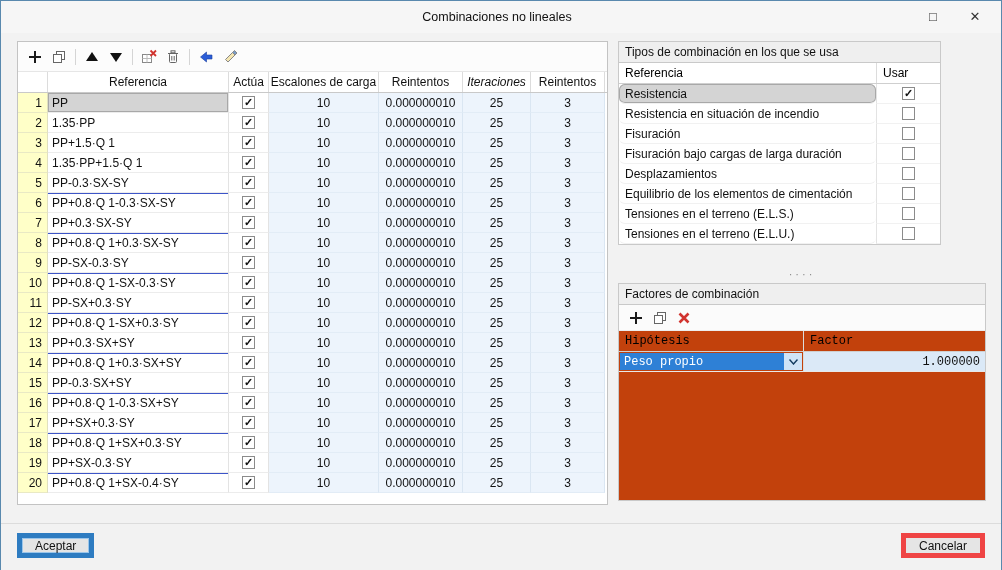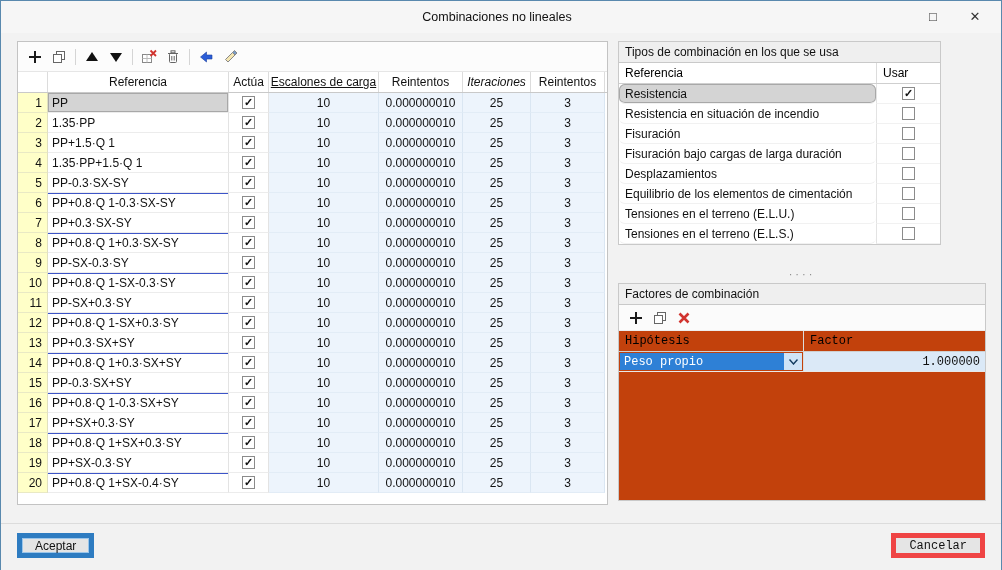--- a/index.html
+++ b/index.html
@@ -21,21 +21,21 @@
   .left-panel { position:absolute; left:16px; top:40px; width:591px; height:464px;
     background:#fff; border:1px solid #c3c3c3; }
   .toolbar { height:30px; display:flex; align-items:center; padding-left:6px; gap:2px;
     background:#fcfcfc; border-bottom:1px solid #e6e6e6; }
   .tbtn { width:22px; height:22px; display:flex; align-items:center; justify-content:center; }
   .sep { width:1px; height:16px; background:#d5d5d5; margin:0 3px; }
 
   .ghead { display:flex; height:21px; border-bottom:1px solid #c9c9c9; background:#fff; }
   .gcell { border-right:1px solid #dcdcdc; display:flex; align-items:center;
     justify-content:center; font-size:12px; color:#111; }
-  .w-num{width:30px;} .w-ref{width:181px;} .w-act{width:40px;} .w-esc{width:110px;text-decoration:underline;}
+  .w-num{width:30px;} .w-ref{width:181px;} .w-act{width:40px;} .w-esc{width:110px;}
   .w-tol{width:84px;} .w-it{width:68px;font-style:italic;} .w-re{width:74px;}
 
   .trow { display:flex; height:20px; }
   .rowbox { display:flex; }
   .rowbox.boxed { box-shadow:inset 0 0 0 1px #3d55c8; border-radius:1px; }
   .cell { border-right:1px solid #e3e3e3; border-bottom:1px solid #ececec;
     font-size:12px; display:flex; align-items:center; color:#111; }
   .c-num { width:30px; background:#ffffc8; justify-content:flex-end; padding-right:5px;
     border-right-color:#e0e0c0; border-bottom-color:#e9e9c4; }
   .c-ref { width:181px; padding-left:4px; }
@@ -88,21 +88,21 @@
   .factval { flex:1; background:#dbe9f7; border-bottom:1px solid #e8e8e8; display:flex;
     align-items:center; justify-content:flex-end; padding-right:5px; font-size:12px; color:#111; }
 
   
   .footer { position:absolute; left:0; right:0; top:522px; height:47px;
     border-top:1px solid #dcdcdc; background:#f2f2f2; }
   .btn { position:absolute; top:9px; height:25px; display:flex; align-items:center;
     justify-content:center; padding:0 13px; font-size:12px; color:#111;
     background:#e5e5e5; border:5px solid #ef4444; }
   .btn-accept { left:16px; border-color:#2e7cc1; box-shadow:inset 0 0 0 1px #9cc6ea; }
-  .btn-cancel { right:16px;font-family:Liberation Mono, monospace; }
+  .btn-cancel { right:16px; }
 </style>
 </head>
 <body>
 
 <div class="window">
 
   <div class="titlebar">
     <div class="title">Combinaciones no lineales</div>
     <div class="win-btn btn-max">□</div>
     <div class="win-btn btn-close">✕</div>
@@ -477,27 +477,27 @@
               <span class="checkbox"></span>
             </div>
           </div>
           <div class="tiprow">
             <div class="tipcell">Equilibrio de los elementos de cimentación</div>
             <div class="tipusar">
               <span class="checkbox"></span>
             </div>
           </div>
           <div class="tiprow">
+            <div class="tipcell">Tensiones en el terreno (E.L.S.)</div>
+            <div class="tipusar">
+              <span class="checkbox"></span>
+            </div>
+          </div>
+          <div class="tiprow">
             <div class="tipcell">Tensiones en el terreno (E.L.U.)</div>
-            <div class="tipusar">
-              <span class="checkbox"></span>
-            </div>
-          </div>
-          <div class="tiprow">
-            <div class="tipcell">Tensiones en el terreno (E.L.S.)</div>
             <div class="tipusar">
               <span class="checkbox"></span>
             </div>
           </div>
         </div>
     </div>
   </div>
 
   <div class="splitter">····</div>
 

